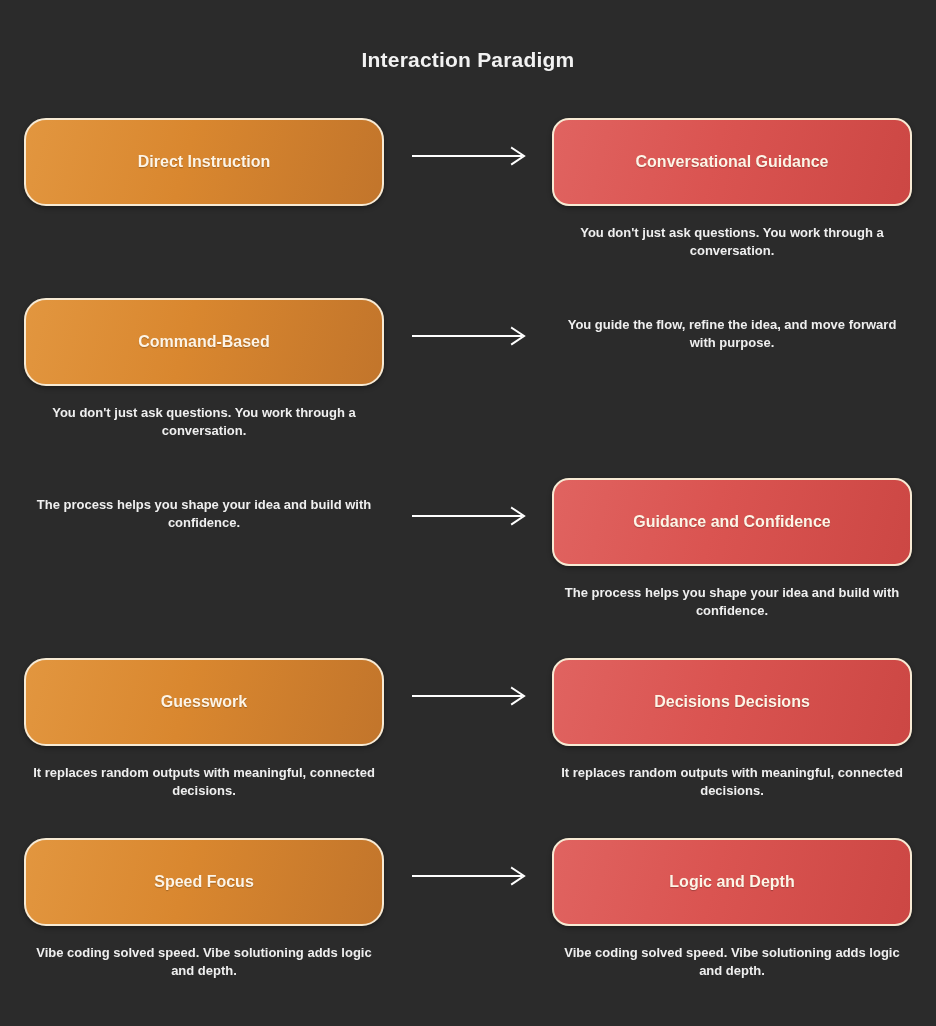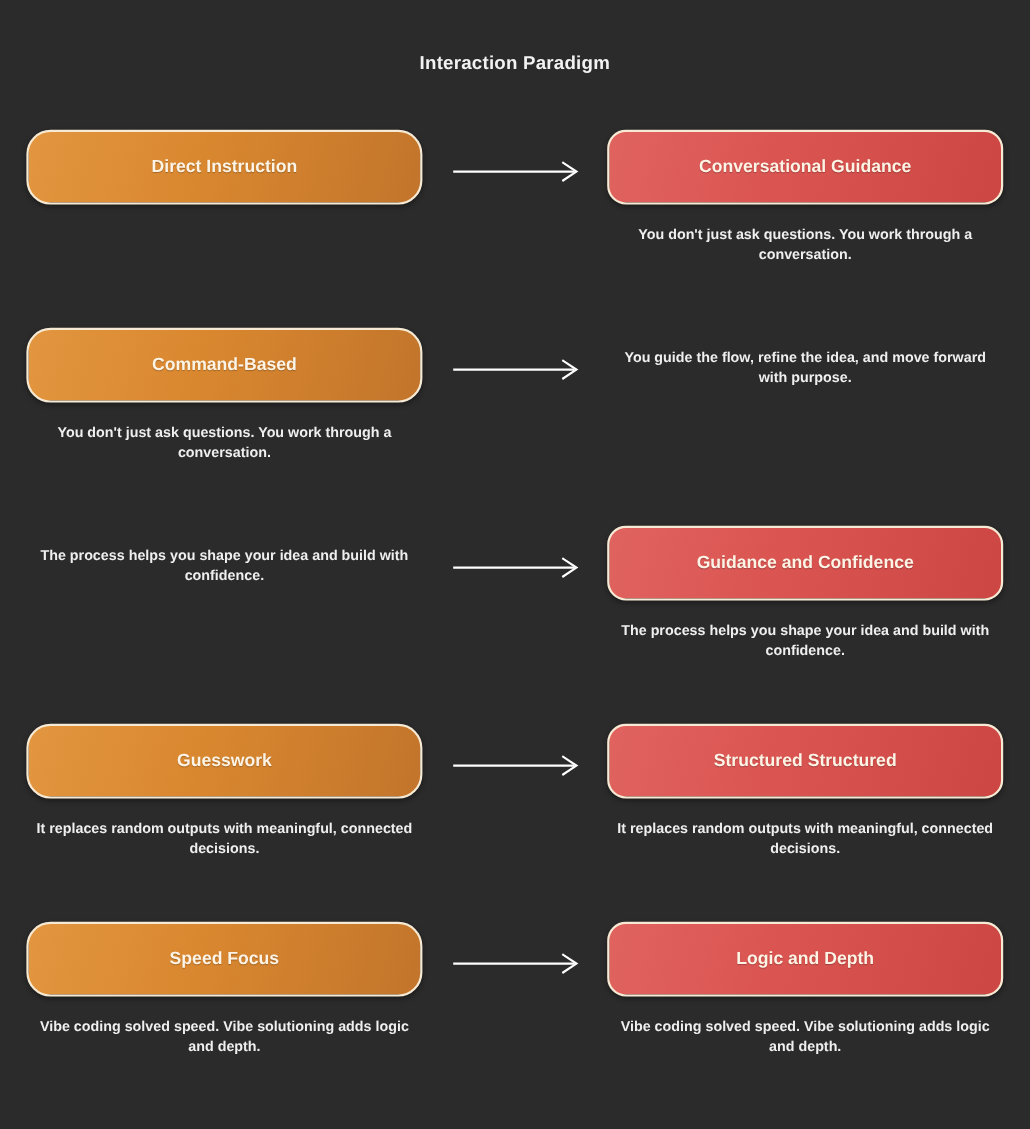--- a/index.html
+++ b/index.html
@@ -19,21 +19,21 @@
     height: 1026px;
     background: #2b2b2b;
   }
 
   .page-title {
     position: absolute;
     top: 48px;
     left: 0;
     width: 936px;
     text-align: center;
-    font-size: 17px;
+    font-size: 21px;
     font-weight: bold;
     color: #f2f2f2;
     letter-spacing: 0.2px;
   }
 
   .rows {
     position: absolute;
     top: 118px;
     left: 0;
     width: 936px;
@@ -49,21 +49,21 @@
     position: absolute;
     top: 0;
     width: 360px;
   }
 
   .col-left  { left: 24px; }
   .col-right { left: 552px; }
 
   .card {
     position: relative;
-    height: 68px;
+    height: 88px;
     border-radius: 22px;
     border: 2px solid #f7ead4;
     display: flex;
     align-items: center;
     justify-content: center;
     text-align: right;
     padding: 0 14px;
     box-shadow: 0 2px 5px rgba(0,0,0,0.35);
   }
 
@@ -177,21 +177,21 @@
         <div class="caption">It replaces random outputs with meaningful, connected decisions.</div>
       </div>
       <div class="arrow">
         <svg width="120" height="22" viewBox="0 0 120 22" aria-hidden="true">
           <line x1="2" y1="11" x2="112" y2="11" stroke="#ffffff" stroke-width="2"></line>
           <polyline points="102,3 114,11 102,19" fill="none" stroke="#ffffff" stroke-width="2" stroke-linecap="square"></polyline>
         </svg>
       </div>
       <div class="col col-right">
         <div class="card card-red">
-          <span class="card-title">Structured Structured</span>
+          <span class="card-title">Decisions Decisions</span>
         </div>
         <div class="caption">It replaces random outputs with meaningful, connected decisions.</div>
       </div>
     </div>
 
     <div class="row">
       <div class="col col-left">
         <div class="card card-orange">
           <span class="card-title">Speed Focus</span>
         </div>

